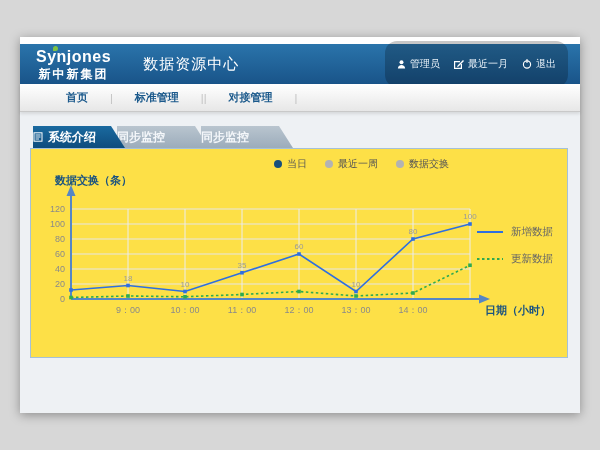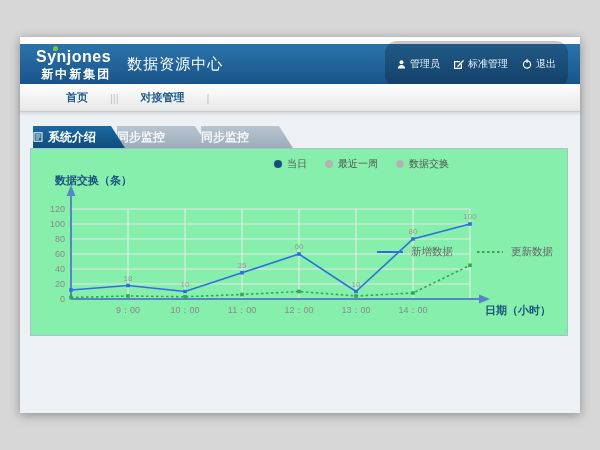--- a/index.html
+++ b/index.html
@@ -1,41 +1,41 @@
 <!DOCTYPE html>
 <html><head>
 <meta charset="utf-8">
 <style>
   html,body{margin:0;padding:0}
   body{width:600px;height:450px;background:#d7d7d7;font-family:"Liberation Sans","DejaVu Sans",sans-serif;position:relative;overflow:hidden}
   .card{position:absolute;left:20px;top:37px;width:560px;height:376px;background:#eef1f4;box-shadow:0 2px 10px rgba(0,0,0,.35)}
   .topstrip{height:7px;background:#ffffff}
   .hdr{height:40px;background:linear-gradient(#2a74ab,#195489);display:flex;align-items:center;position:relative;color:#fff}
-  .logo{margin-left:16px;line-height:1;text-align:right;position:relative;cursor:pointer}
+  .logo{margin-left:16px;line-height:1;text-align:center;position:relative;cursor:pointer}
   .logo-en{font-size:16px;font-weight:bold;letter-spacing:.5px}
   .logo-dot{position:absolute;left:17px;top:-3px;width:5px;height:5px;border-radius:50% 50% 50% 0;background:#7ec243}
   .logo-cn{font-size:12px;font-weight:bold;letter-spacing:2px;margin-top:3px}
-  .app-title{font-size:15px;margin-left:16px;letter-spacing:1px}
+  .app-title{font-size:15px;margin-left:32px;letter-spacing:1px}
   .user-pill{position:absolute;right:12px;top:50%;transform:translateY(-50%);display:flex;align-items:center;gap:14px;background:rgba(0,0,0,.22);border-radius:12px;padding:16px 12px;font-size:10px}
   .user-item{display:flex;align-items:center;gap:4px;cursor:pointer;color:#e8f1f8;white-space:nowrap}
   .nav{height:27px;background:linear-gradient(#ffffff,#e7e7e7);border-bottom:1px solid #c9c9c9;display:flex;align-items:center;padding-left:24px;box-shadow:0 2px 3px rgba(0,0,0,.10);position:relative;z-index:2}
   .nav-item{font-size:11px;font-weight:bold;color:#1c5a8c;padding:0 22px;cursor:pointer;white-space:nowrap}
   .nav-sep{color:#c2c2c2;font-size:11px}
   .content{position:relative;height:302px}
   .tabs{position:absolute;left:13px;top:14px;display:flex;height:22px;z-index:3}
   .tab{position:relative;width:92px;display:flex;align-items:center;justify-content:flex-start;gap:5px;font-size:12px;font-weight:bold;color:#fff;cursor:pointer;clip-path:polygon(0 0,calc(100% - 14px) 0,100% 100%,0 100%)}
   .tab.active{background:linear-gradient(#1a6aa0,#0e4c7d);z-index:4}
   .tab.inactive{background:linear-gradient(#b9c5cf,#9cacbb);margin-left:-8px;z-index:2;color:#f4f7fa}
-  .panel{position:absolute;left:10px;top:36px;width:538px;height:188px;background:#86efac;border:1px solid #a5c1d8;box-sizing:border-box}
+  .panel{position:absolute;left:10px;top:36px;width:538px;height:210px;background:#fde047;border:1px solid #a5c1d8;box-sizing:border-box}
   .period-filter{position:absolute;top:8px;right:118px;display:flex;gap:18px;align-items:center}
   .pf-item{display:flex;gap:5px;align-items:center;font-size:10px;color:#555;cursor:pointer}
   .pf-dot{width:8px;height:8px;border-radius:50%;background:#b3b3b3}
   .pf-item.sel .pf-dot{background:#174f7c}
   .chart-svg{position:absolute;left:18px;top:23px}
-  .side-legend{position:absolute;right:14px;top:96px;display:flex;flex-direction:row;gap:24px}
+  .side-legend{position:absolute;right:14px;top:76px;display:flex;flex-direction:column;gap:13px}
   .legend-row{display:flex;align-items:center;gap:8px;font-size:10.5px;color:#666;white-space:nowrap}
   .note{position:absolute;left:25px;top:208px;width:488px;font-size:10px;color:#a1605a;line-height:1.45}
   .note-label{color:#e03a3a}
 </style>
 </head>
 <body>
 
 <div class="card">
   <div class="topstrip"></div>
 
@@ -52,35 +52,36 @@
             <circle cx="5" cy="3" r="2.2" fill="#fff"></circle>
             <path d="M1 10c0-2.5 1.8-4 4-4s4 1.5 4 4z" fill="#fff"></path>
           </svg>
         <span>管理员</span>
       </span>
       <span class="user-item">
         <svg width="10" height="10" viewBox="0 0 10 10">
             <path d="M0 2h6v1.2H1.2v5.6h5.6V5H8v5H0z" fill="#fff"></path>
             <path d="M3.6 6.4L9 1l1 1-5.4 5.4-1.6.6z" fill="#fff"></path>
           </svg>
-        <span>标准管理</span>
+        <span>最近一月</span>
       </span>
       <span class="user-item">
         <svg width="10" height="10" viewBox="0 0 10 10">
             <circle cx="5" cy="5.5" r="3.6" fill="none" stroke="#fff" stroke-width="1.1"></circle>
             <rect x="4.45" y="0" width="1.1" height="4" fill="#fff"></rect>
           </svg>
         <span>退出</span>
       </span>
     </div>
   </div>
 
   <div class="nav">
     <span class="nav-item">首页</span>
     <span class="nav-sep">|</span>
+    <span class="nav-item">标准管理</span>
     <span class="nav-sep">|</span>
     <span class="nav-sep">|</span>
     <span class="nav-item">对接管理</span>
     <span class="nav-sep">|</span>
   </div>
 
   <div class="content">
     <div class="tabs">
       <div class="tab active">
         <svg width="10" height="10" viewBox="0 0 10 10">

